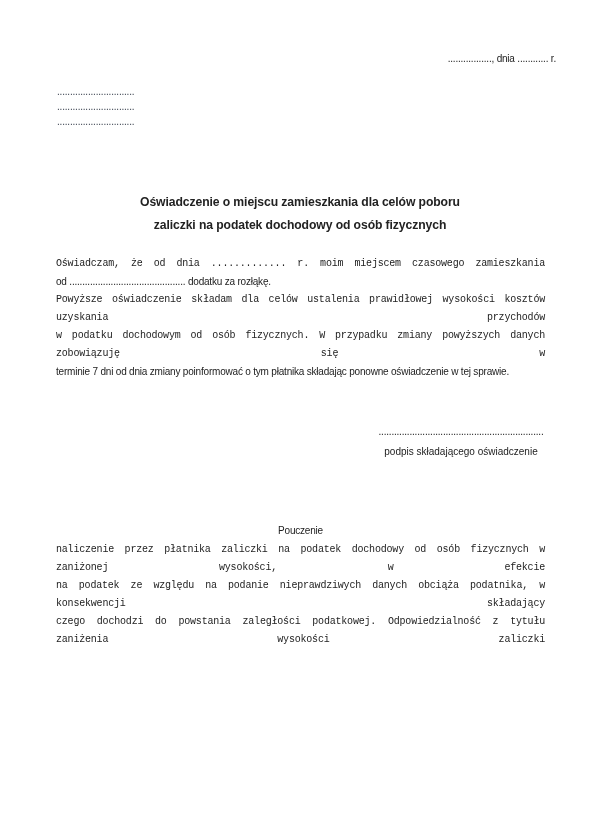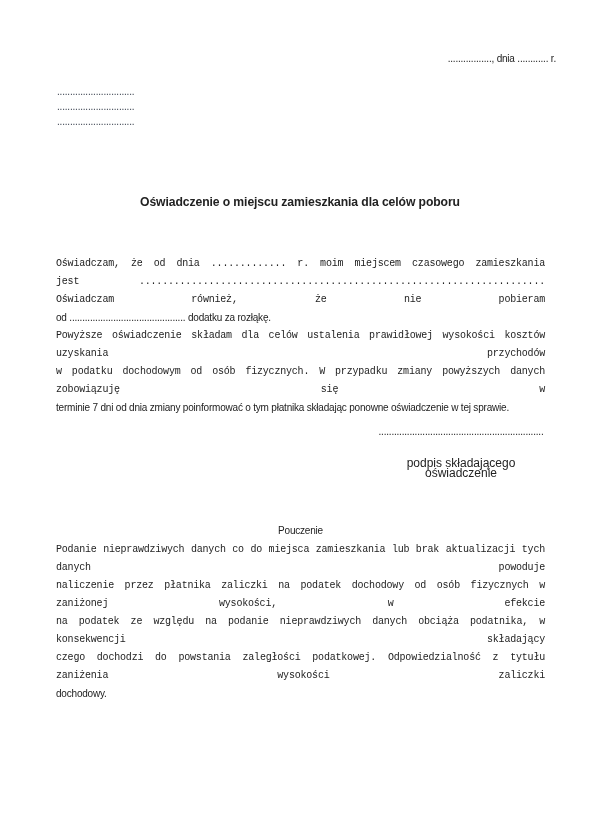--- a/index.html
+++ b/index.html
@@ -69,22 +69,22 @@
     width: 172px;
     text-align: center;
   }
   .signature-dots {
     font-size: 10px;
     line-height: 13px;
     white-space: nowrap;
     letter-spacing: -0.2px;
   }
   .signature-caption {
-    margin-top: 20px;
-    font-size: 12px;
+    margin-top: 9px;
+    font-size: 10px;
     line-height: 10px;
     letter-spacing: 0;
   }
   .notice-heading {
     position: absolute;
     top: 524px;
     left: 56px;
     width: 489px;
     text-align: center;
     font-size: 10px;
@@ -99,39 +99,37 @@
   <div class="date-line txt">................., dnia ............ r.</div>
 
   <div class="address-block txt">
     <div class="addr-line">..............................</div>
     <div class="addr-line">..............................</div>
     <div class="addr-line">..............................</div>
   </div>
 
   <div class="doc-title">
     <div>Oświadczenie o miejscu zamieszkania dla celów poboru</div>
+    <div>zaliczki na podatek dochodowy od osób fizycznych</div>
   </div>
 
   <div class="body-col declaration txt">
     <div class="line j">Oświadczam, że od dnia ............. r. moim miejscem czasowego zamieszkania</div>
-    <div class="line j">jest ...................................................................... Oświadczam również, że nie pobieram</div>
     <div class="line">od ............................................. dodatku za rozłąkę.</div>
     <div class="line j">Powyższe oświadczenie składam dla celów ustalenia prawidłowej wysokości kosztów uzyskania przychodów</div>
     <div class="line j">w podatku dochodowym od osób fizycznych. W przypadku zmiany powyższych danych zobowiązuję się w</div>
     <div class="line">terminie 7 dni od dnia zmiany poinformować o tym płatnika składając ponowne oświadczenie w tej sprawie.</div>
   </div>
 
   <div class="signature-block">
     <div class="signature-dots">................................................................</div>
     <div class="signature-caption">podpis składającego oświadczenie</div>
   </div>
 
   <div class="notice-heading txt">Pouczenie</div>
 
   <div class="body-col notice-par txt">
-    <div class="line j">Podanie nieprawdziwych danych co do miejsca zamieszkania lub brak aktualizacji tych danych powoduje</div>
     <div class="line j">naliczenie przez płatnika zaliczki na podatek dochodowy od osób fizycznych w zaniżonej wysokości,  w efekcie</div>
     <div class="line j">na podatek ze względu na podanie nieprawdziwych danych obciąża podatnika, w konsekwencji składający</div>
     <div class="line j">czego dochodzi do powstania zaległości podatkowej. Odpowiedzialność z tytułu zaniżenia wysokości zaliczki</div>
-    <div class="line">dochodowy.</div>
   </div>
 
 </div>
 
 </body></html>

